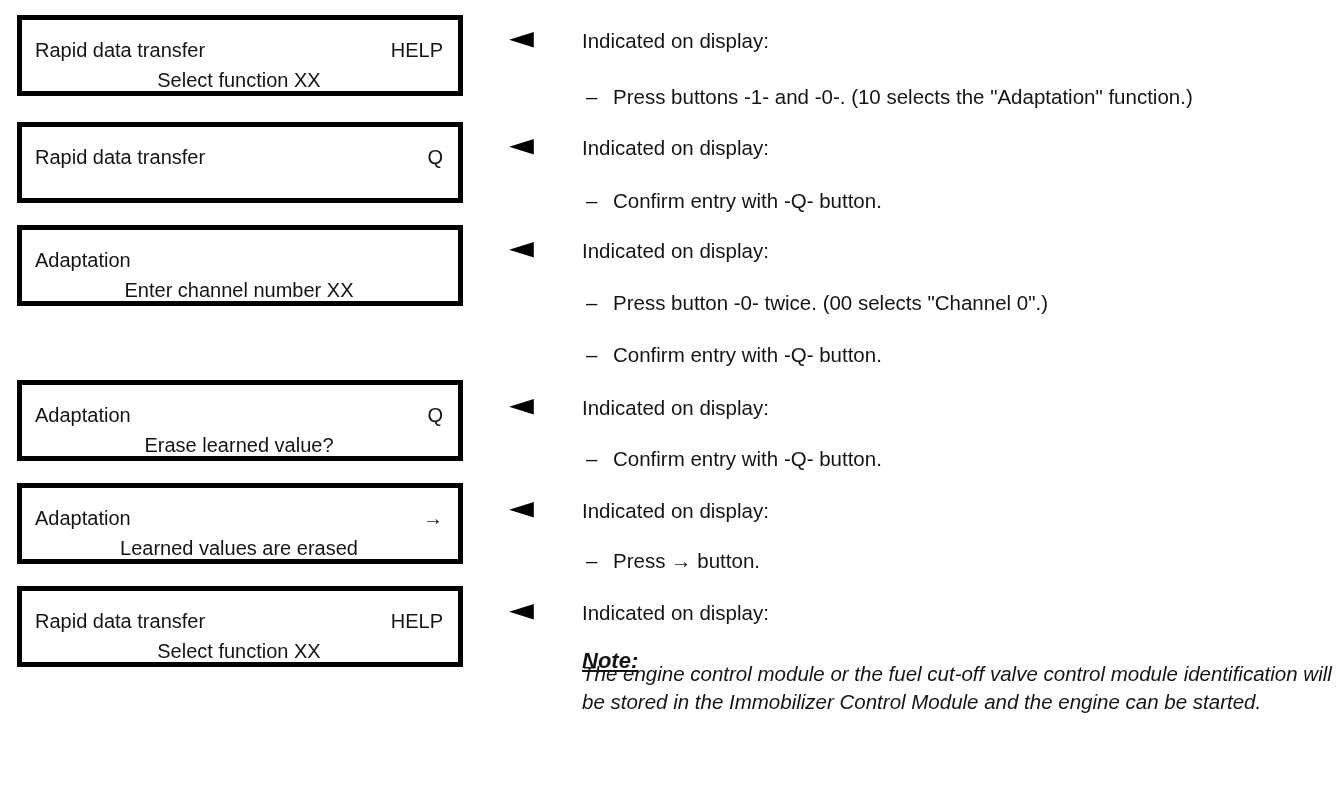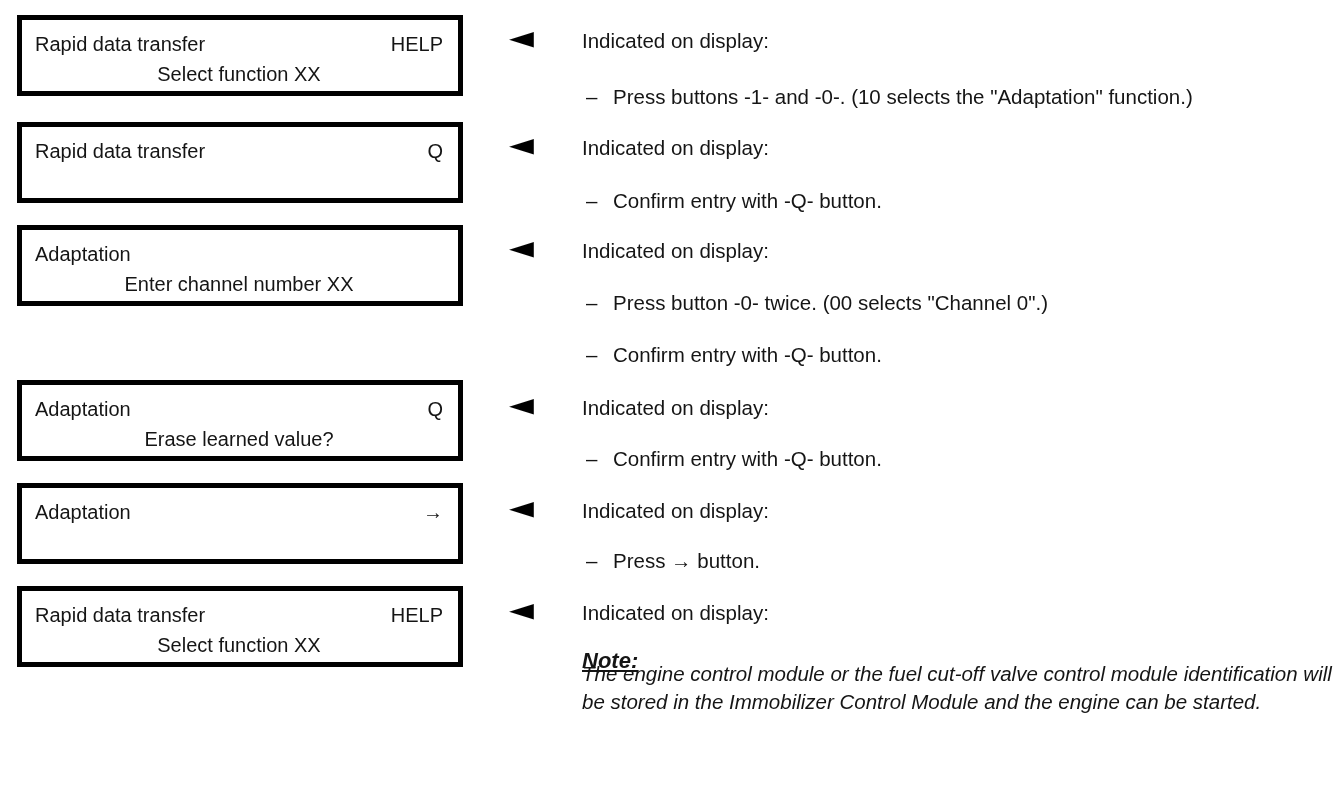--- a/index.html
+++ b/index.html
@@ -15,21 +15,21 @@
 
   
   .dbox {
     position: absolute;
     left: 17px;
     width: 446px;
     height: 81px;
     border: 5px solid #000000;
     box-sizing: border-box;
     background: #ffffff;
-    padding: 10px 15px 0 13px;
+    padding: 16px 15px 0 13px;
   }
   .dbox-row {
     display: flex;
     justify-content: space-between;
     align-items: baseline;
     font-size: 20px;
     line-height: 29px;
     white-space: nowrap;
   }
   .dbox-corner { font-size: 20px; text-align: center; }
@@ -124,20 +124,21 @@
       <span class="dbox-corner">Q</span>
     </div>
     <div class="dbox-line2">Erase learned value?</div>
   </div>
 
   <div class="dbox" style="top:483px">
     <div class="dbox-row">
       <span>Adaptation</span>
       <span class="dbox-corner">→</span>
     </div>
+    <div class="dbox-line2">Learned values are erased</div>
   </div>
 
   <div class="dbox" style="top:586px">
     <div class="dbox-row">
       <span>Rapid data transfer</span>
       <span class="dbox-corner">HELP</span>
     </div>
     <div class="dbox-line2">Select function XX</div>
   </div>
 

